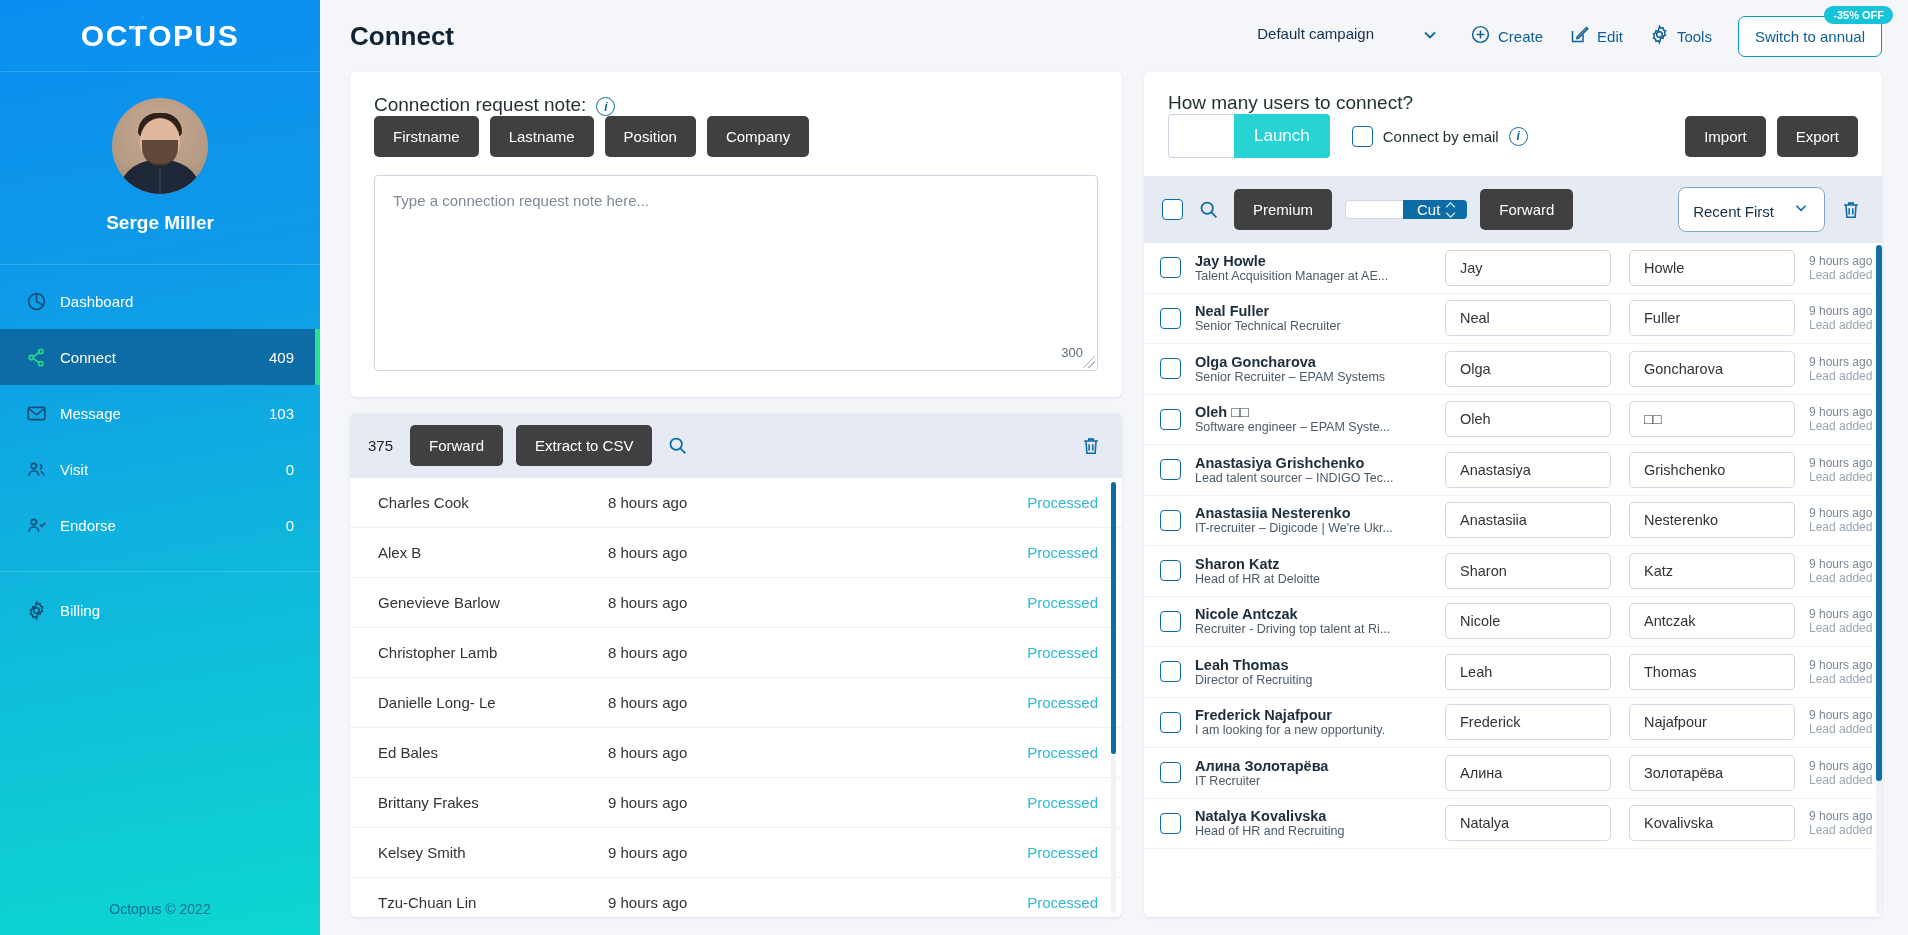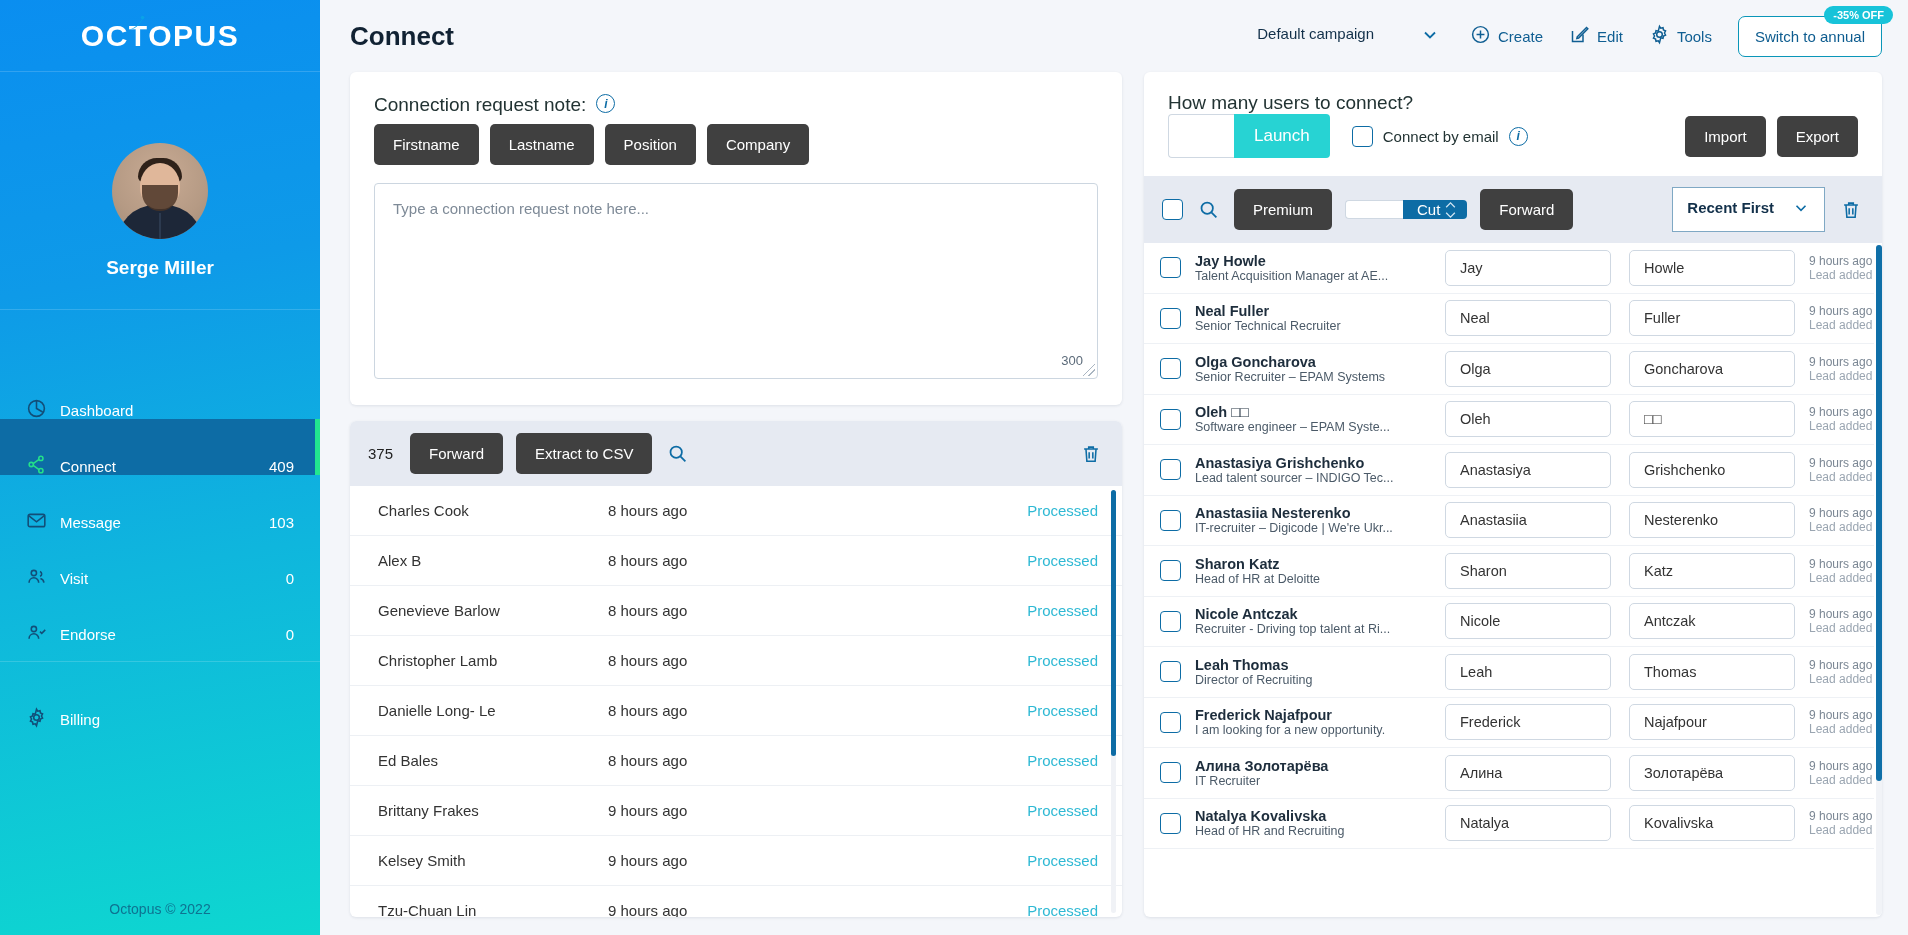--- a/index.html
+++ b/index.html
@@ -9,21 +9,21 @@
     background: #f4f6fa;
     overflow: hidden;
   }
   body { display: flex; }
 
   
   .sidebar {
     width: 320px; height: 935px; flex: none;
     background: linear-gradient(170deg, #0a8ef0 0%, #0e9ae8 30%, #0fb6dd 60%, #0ed7d0 100%);
     color: #fff; position: relative;
-    display: flex; flex-direction: column; gap: 45px;
+    display: flex; flex-direction: column;
   }
   .logo-wrap {
     height: 72px; display: flex; align-items: center; justify-content: center;
     border-bottom: 1px solid rgba(255,255,255,0.16);
   }
   .logo { font-size: 30px; font-weight: 700; letter-spacing: 1.5px; position: relative; }
   .logo .swirl {
     position: absolute; left: 46px; top: -6px; width: 22px; height: 22px;
     pointer-events: none;
   }
@@ -57,21 +57,21 @@
     background: #1d2738;
   }
   .avatar .shirt-line {
     position: absolute; left: 50%; bottom: 0; transform: translateX(-50%);
     width: 2px; height: 26px; background: #2c3a4f;
   }
   .profile-name { font-size: 19px; font-weight: 700; }
 
   .nav { padding-top: 8px; }
   .nav-item {
-    display: flex; align-items: flex-end; height: 56px; padding: 0 0 0 26px;
+    display: flex; align-items: center; height: 56px; padding: 0 0 0 26px;
     color: #fff; font-size: 15px; cursor: pointer; position: relative;
   }
   .nav-item .ico { width: 34px; flex: none; display: flex; align-items: center; color: #124e78; }
   .nav-item .label { flex: 1; }
   .nav-item .count { padding-right: 26px; font-size: 15px; }
   .nav-item.active { background: #0d6ca5; }
   .nav-item.active .ico { color: #23e08a; }
   .nav-item.active::after {
     content: ""; position: absolute; right: 0; top: 0; bottom: 0; width: 5px;
     background: #22e68f;
@@ -112,21 +112,21 @@
 
   .content {
     flex: 1; display: flex; gap: 22px; padding: 0 26px 18px 30px; min-height: 0;
   }
   .col-left { width: 772px; flex: none; display: flex; flex-direction: column; gap: 16px; min-height: 0; }
   .col-right { flex: 1; min-width: 0; display: flex; flex-direction: column; }
 
   .card { background: #fff; border-radius: 6px; box-shadow: 0 1px 3px rgba(20,40,70,.10); }
 
   .note-card { padding: 22px 24px 26px; }
-  .note-head { display: flex; align-items: flex-start; gap: 10px; font-size: 19px; color: #233; margin-bottom: 8px; }
+  .note-head { display: flex; align-items: flex-end; gap: 10px; font-size: 19px; color: #233; margin-bottom: 0; }
   .info-i {
     width: 19px; height: 19px; border-radius: 50%; border: 1.5px solid #0d6ca5;
     color: #0d6ca5; font-size: 12px; font-weight: 700; display: inline-flex;
     align-items: center; justify-content: center; font-style: italic; cursor: pointer;
   }
   .tag-row { display: flex; gap: 11px; margin-bottom: 18px; }
   .btn {
     background: #404040; color: #fff; border: none; border-radius: 5px;
     font-size: 15px; padding: 12px 19px; cursor: pointer;
     font-family: "Liberation Sans", sans-serif;
@@ -200,23 +200,23 @@
     outline: none; font-size: 15px; padding: 0 8px;
     font-family: "Liberation Sans", sans-serif;
   }
   .cut-btn {
     background: #0d6ca5; color: #fff; border: none; border-radius: 0 4px 4px 0;
     font-size: 15px; padding: 0 10px 0 14px; cursor: pointer; display: flex;
     align-items: center; gap: 4px; font-family: "Liberation Sans", sans-serif;
   }
   .stepper { display: flex; flex-direction: column; gap: 2px; line-height: 1; }
   .sortsel {
-    display: flex; align-items: flex-start; gap: 18px; background: #fff;
-    border: 1px solid #7fa8c4; border-radius: 0; padding: 11px 14px;
-    font-size: 15px; color: #12304a; cursor: pointer; font-weight: bold;
+    display: flex; align-items: flex-end; gap: 18px; background: #fff;
+    border: 1px solid #7fa8c4; border-radius: 8px; padding: 11px 14px;
+    font-size: 15px; color: #12304a; cursor: pointer;
   }
 
   .rlist { flex: 1; overflow: hidden; position: relative; padding-right: 8px; }
   .crow {
     display: flex; align-items: center; height: 50.5px; padding: 0 8px 0 16px;
     border-bottom: 1px solid #eef1f5;
   }
   .crow .cb { margin-right: 14px; }
   .cinfo { width: 232px; flex: none; overflow: hidden; }
   .cname { font-size: 14.5px; font-weight: 700; color: #1d2d3c; white-space: nowrap; overflow: hidden; text-overflow: ellipsis; }

